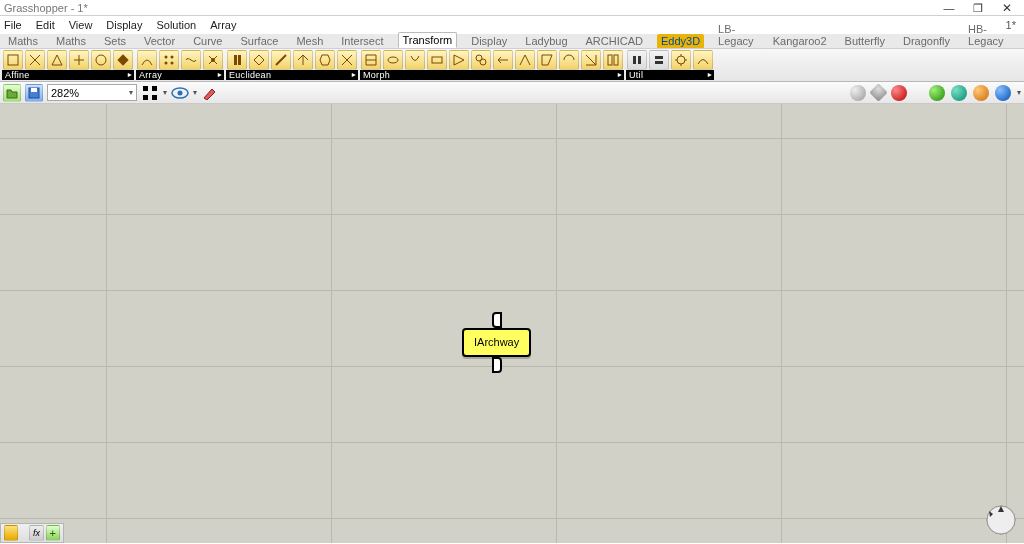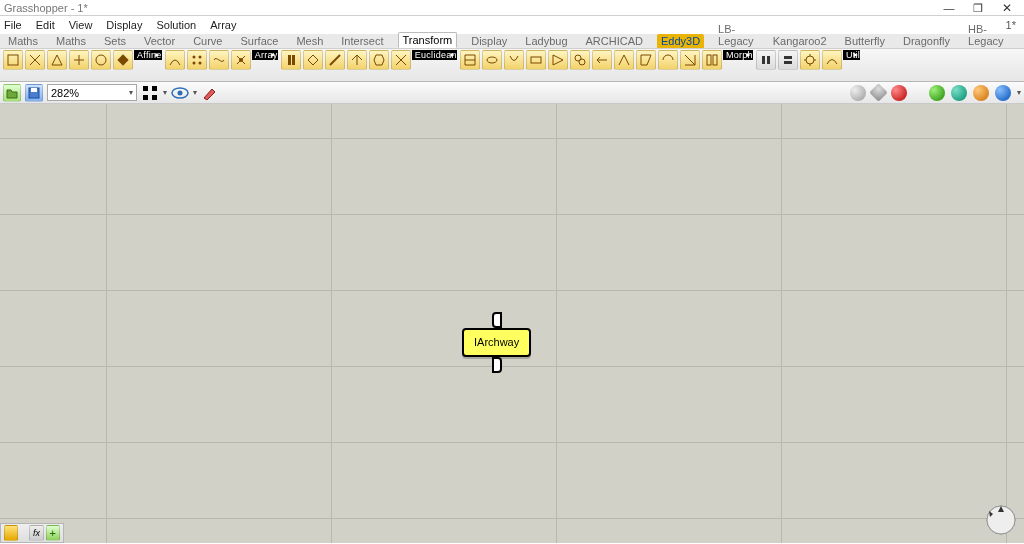--- a/index.html
+++ b/index.html
@@ -16,21 +16,21 @@
   .menubar .right { margin-left: auto; margin-right: 4px; color:#555;}
 
   
   .cats { height: 15px; background: #e9e9e9; display: flex; align-items: flex-end; padding: 0 4px; font-size: 10px; color:#6a6a6a; border-bottom:1px solid #cfcfcf;}
   .cats span { margin-right: 10px; padding: 1px 4px; cursor: default; }
   .cats span.activeTab { background:#fff; border:1px solid #bbb; border-bottom:1px solid #fff; border-radius:2px 2px 0 0; color:#000;}
   .cats span.highlight { background:#eab308; color:#004a9c; border-radius:2px 2px 0 0;}
 
   
   .ribbon { height: 33px; background: linear-gradient(#f7f7f7,#e6e6e6); border-bottom:1px solid #b8b8b8; display:flex; align-items:flex-start; padding:1px 2px 0 2px;}
-  .panel { display:flex; flex-direction:row; margin-right:2px;}
+  .panel { display:flex; flex-direction:column; margin-right:2px;}
   .panel .icons { display:flex; }
   .ic { width:20px; height:20px; margin:0 1px; border:1px solid rgba(0,0,0,0.15); border-radius:2px; background:linear-gradient(#fff5c0,#f3d26b); display:flex; align-items:center; justify-content:center;}
   .ic.grey{ background:linear-gradient(#f4f4f4,#dcdcdc);}
   .ic svg { width:14px; height:14px; }
   .panel .label { height:10px; background:#000; color:#fff; font-size:9px; text-align:left; padding-left:3px; line-height:10px; letter-spacing:0.3px; position:relative;}
   .panel .label::after{content:"▸"; position:absolute; right:2px; font-size:8px;}
 
   
   .qat { height:22px; background:linear-gradient(#fbfbfb,#e7e7e7); border-bottom:1px solid #c9c9c9; display:flex; align-items:center; padding:0 3px; gap:4px;}
   .qbtn { width:18px; height:18px; border:1px solid rgba(0,0,0,0.15); border-radius:2px; display:flex; align-items:center; justify-content:center; background:linear-gradient(#fff,#eee);}

